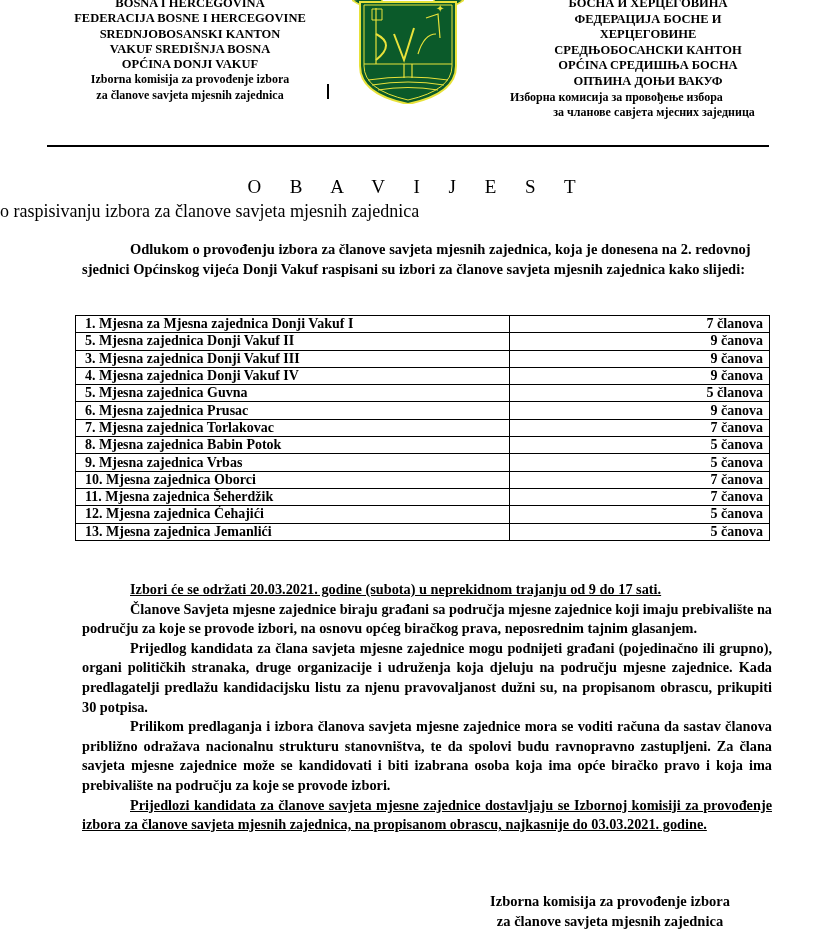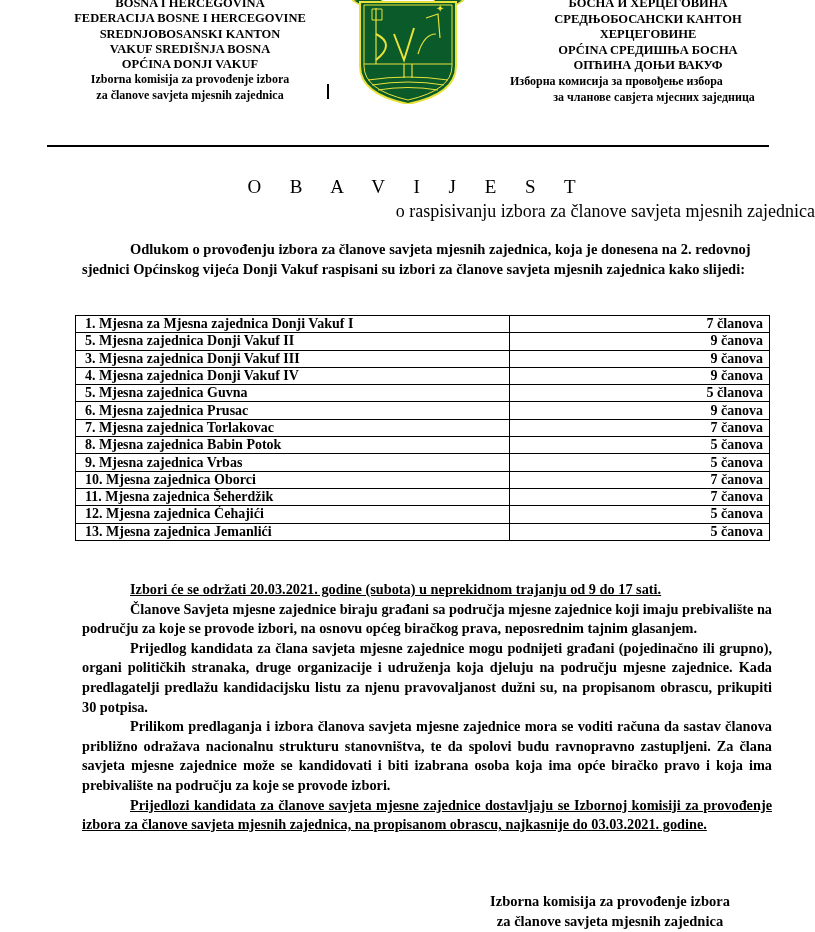--- a/index.html
+++ b/index.html
@@ -16,21 +16,21 @@
 
   .cursor-mark { position: absolute; left: 327px; top: 84px; width: 2px; height: 15px; background: #000; }
 
   .crest { position: absolute; left: 352px; top: -6px; width: 112px; height: 110px; }
 
   .rule { position: absolute; left: 47px; top: 145px; width: 722px; height: 2px; background: #000; }
 
   .title { position: absolute; left: 0; top: 176px; width: 815px; text-align: center;
            font-size: 19px; letter-spacing: 12px; font-weight: normal; padding-left: 20px; box-sizing: border-box;
            font-family: "Liberation Serif", serif; }
-  .subtitle { position: absolute; left: 0; top: 201px; width: 815px; text-align: right;
+  .subtitle { position: absolute; left: 0; top: 201px; width: 815px; text-align: left;
               font-size: 18px; font-weight: normal; }
 
   .intro { position: absolute; left: 82px; top: 240px; width: 690px; font-size: 14.5px; line-height: 19.5px; }
   .indent { display: inline-block; width: 48px; }
 
   table.mz { position: absolute; left: 75px; top: 315px; width: 695px; border-collapse: collapse;
              font-size: 14px; }
   table.mz td { border: 1.3px solid #000; height: 16.3px; padding: 0 6px; line-height: 16px; }
   table.mz td.name { width: 418px; padding-left: 9px; }
   table.mz td.count { text-align: right; }
@@ -71,22 +71,23 @@
     <line x1="60" y1="70" x2="60" y2="84" stroke="#e8e23a" stroke-width="1.2"></line>
     <path d="M16 86 Q56 80 96 86" fill="none" stroke="#e8e23a" stroke-width="1"></path>
     <path d="M20 91 Q56 85 92 91" fill="none" stroke="#e8e23a" stroke-width="1"></path>
     <path d="M26 96 Q56 91 86 96" fill="none" stroke="#e8e23a" stroke-width="1"></path>
   </svg>
 </div>
 <div class="cursor-mark"></div>
 
 <div class="hdr-right">
   <div>БОСНА И ХЕРЦЕГОВИНА</div>
+  <div>ФЕДЕРАЦИЈА БОСНЕ И</div>
+  <div>ХЕРЦЕГОВИНЕ</div>
   <div>СРЕДЊОБОСАНСКИ  КАНТОН</div>
-  <div>ХЕРЦЕГОВИНЕ</div>
   <div>OPĆINA СРЕДИШЊА БОСНА</div>
   <div>ОПЋИНА ДОЊИ ВАКУФ</div>
   <div class="sub">Изборна комисија за провођење избора</div>
   <div class="sub2">за чланове савјета мјесних заједница</div>
 </div>
 
 <div class="rule"></div>
 
 <div class="title">O B A V I J E S T</div>
 <div class="subtitle">o raspisivanju  izbora  za članove savjeta mjesnih  zajednica</div>

